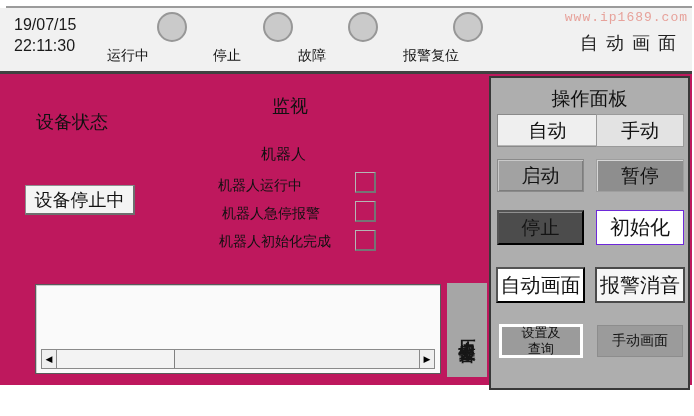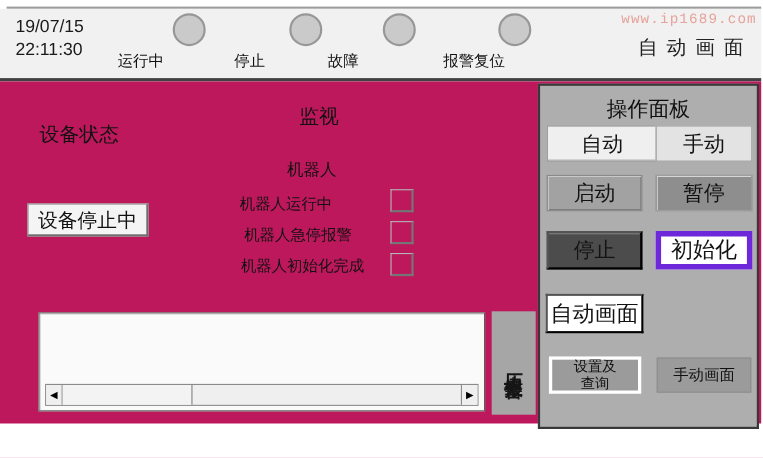--- a/index.html
+++ b/index.html
@@ -48,21 +48,21 @@
 
   .panel { left:489px; top:76px; width:201px; height:314px; background:#aeaeae; border:2px solid #383838; }
   .panel-title { left:0; top:8px; width:100%; text-align:center; font-size:19px; color:#0e0e0e; }
   .pbtn { position:absolute; display:flex; align-items:center; justify-content:center;
     font-size:19px; color:#121212; text-align:center; cursor:default; }
   .pbtn.b-auto   { left:6px;   top:36px;  width:101px; height:33px; background:#efefef; border:1px solid #8a8a8a; box-shadow:inset -1px -1px 0 #b5b5b5; }
   .pbtn.b-manual { left:105px; top:36px;  width:88px; height:33px; background:#e3e3e3; border:1px solid #9a9a9a; }
   .pbtn.b-start  { left:6px;   top:81px;  width:87px; height:33px; background:#a2a2a2; border:1px solid #8a8a8a; box-shadow:inset 1px 1px 0 #c9c9c9, inset -1px -1px 0 #7d7d7d; }
   .pbtn.b-pause  { left:105px; top:81px;  width:88px; height:33px; background:#8e8e8e; border:1px solid #9f9f9f; box-shadow:inset 1px 1px 0 #d6d6d6; }
   .pbtn.b-stop   { left:6px;   top:132px; width:87px; height:35px; background:#4c4c4c; color:#141414; box-shadow:inset 0 1px 0 #8f8f8f; }
-  .pbtn.b-init   { left:105px; top:132px; width:88px; height:35px; background:#ffffff; border:5px solid #6d28d9; font-size:20px; }
+  .pbtn.b-init   { left:105px; top:132px; width:88px; height:35px; background:#ffffff; border:1px solid #6d28d9; font-size:20px; }
   .pbtn.b-reset  { left:5px;   top:189px; width:89px; height:36px; background:#ffffff; font-size:20px; }
   .pbtn.b-mute   { left:104px; top:189px; width:90px; height:36px; background:#f6f6f6; border:2px solid #4a4a4a; font-size:20px; }
   .pbtn.b-setq   { left:8px;   top:246px; width:84px; height:34px; background:#9b9b9b; border:3px solid #ffffff; font-size:13px; line-height:1.2; white-space:pre-line; }
   .pbtn.b-mscr   { left:106px; top:247px; width:86px; height:32px; background:#9b9b9b; border:1px solid #8d8d8d; font-size:14px; }
 
   .caption { left:0; top:390px; width:100%; text-align:center;
     font-family:"Liberation Serif", serif; font-size:16px; color:#262626; letter-spacing:1px; }
 </style>
 </head>
 <body>
@@ -138,18 +138,19 @@
 
   <div class="abs panel">
     <div class="abs panel-title">操作面板</div>
     <button class="pbtn b-auto">自动</button>
     <button class="pbtn b-manual">手动</button>
     <button class="pbtn b-start">启动</button>
     <button class="pbtn b-pause">暂停</button>
     <button class="pbtn b-stop">停止</button>
     <button class="pbtn b-init">初始化</button>
     <button class="pbtn b-reset">自动画面</button>
+    <button class="pbtn b-mute">报警消音</button>
     <button class="pbtn b-setq">设置及
 查询</button>
     <button class="pbtn b-mscr">手动画面</button>
   </div>
 
 </div>
 
 </body></html>

